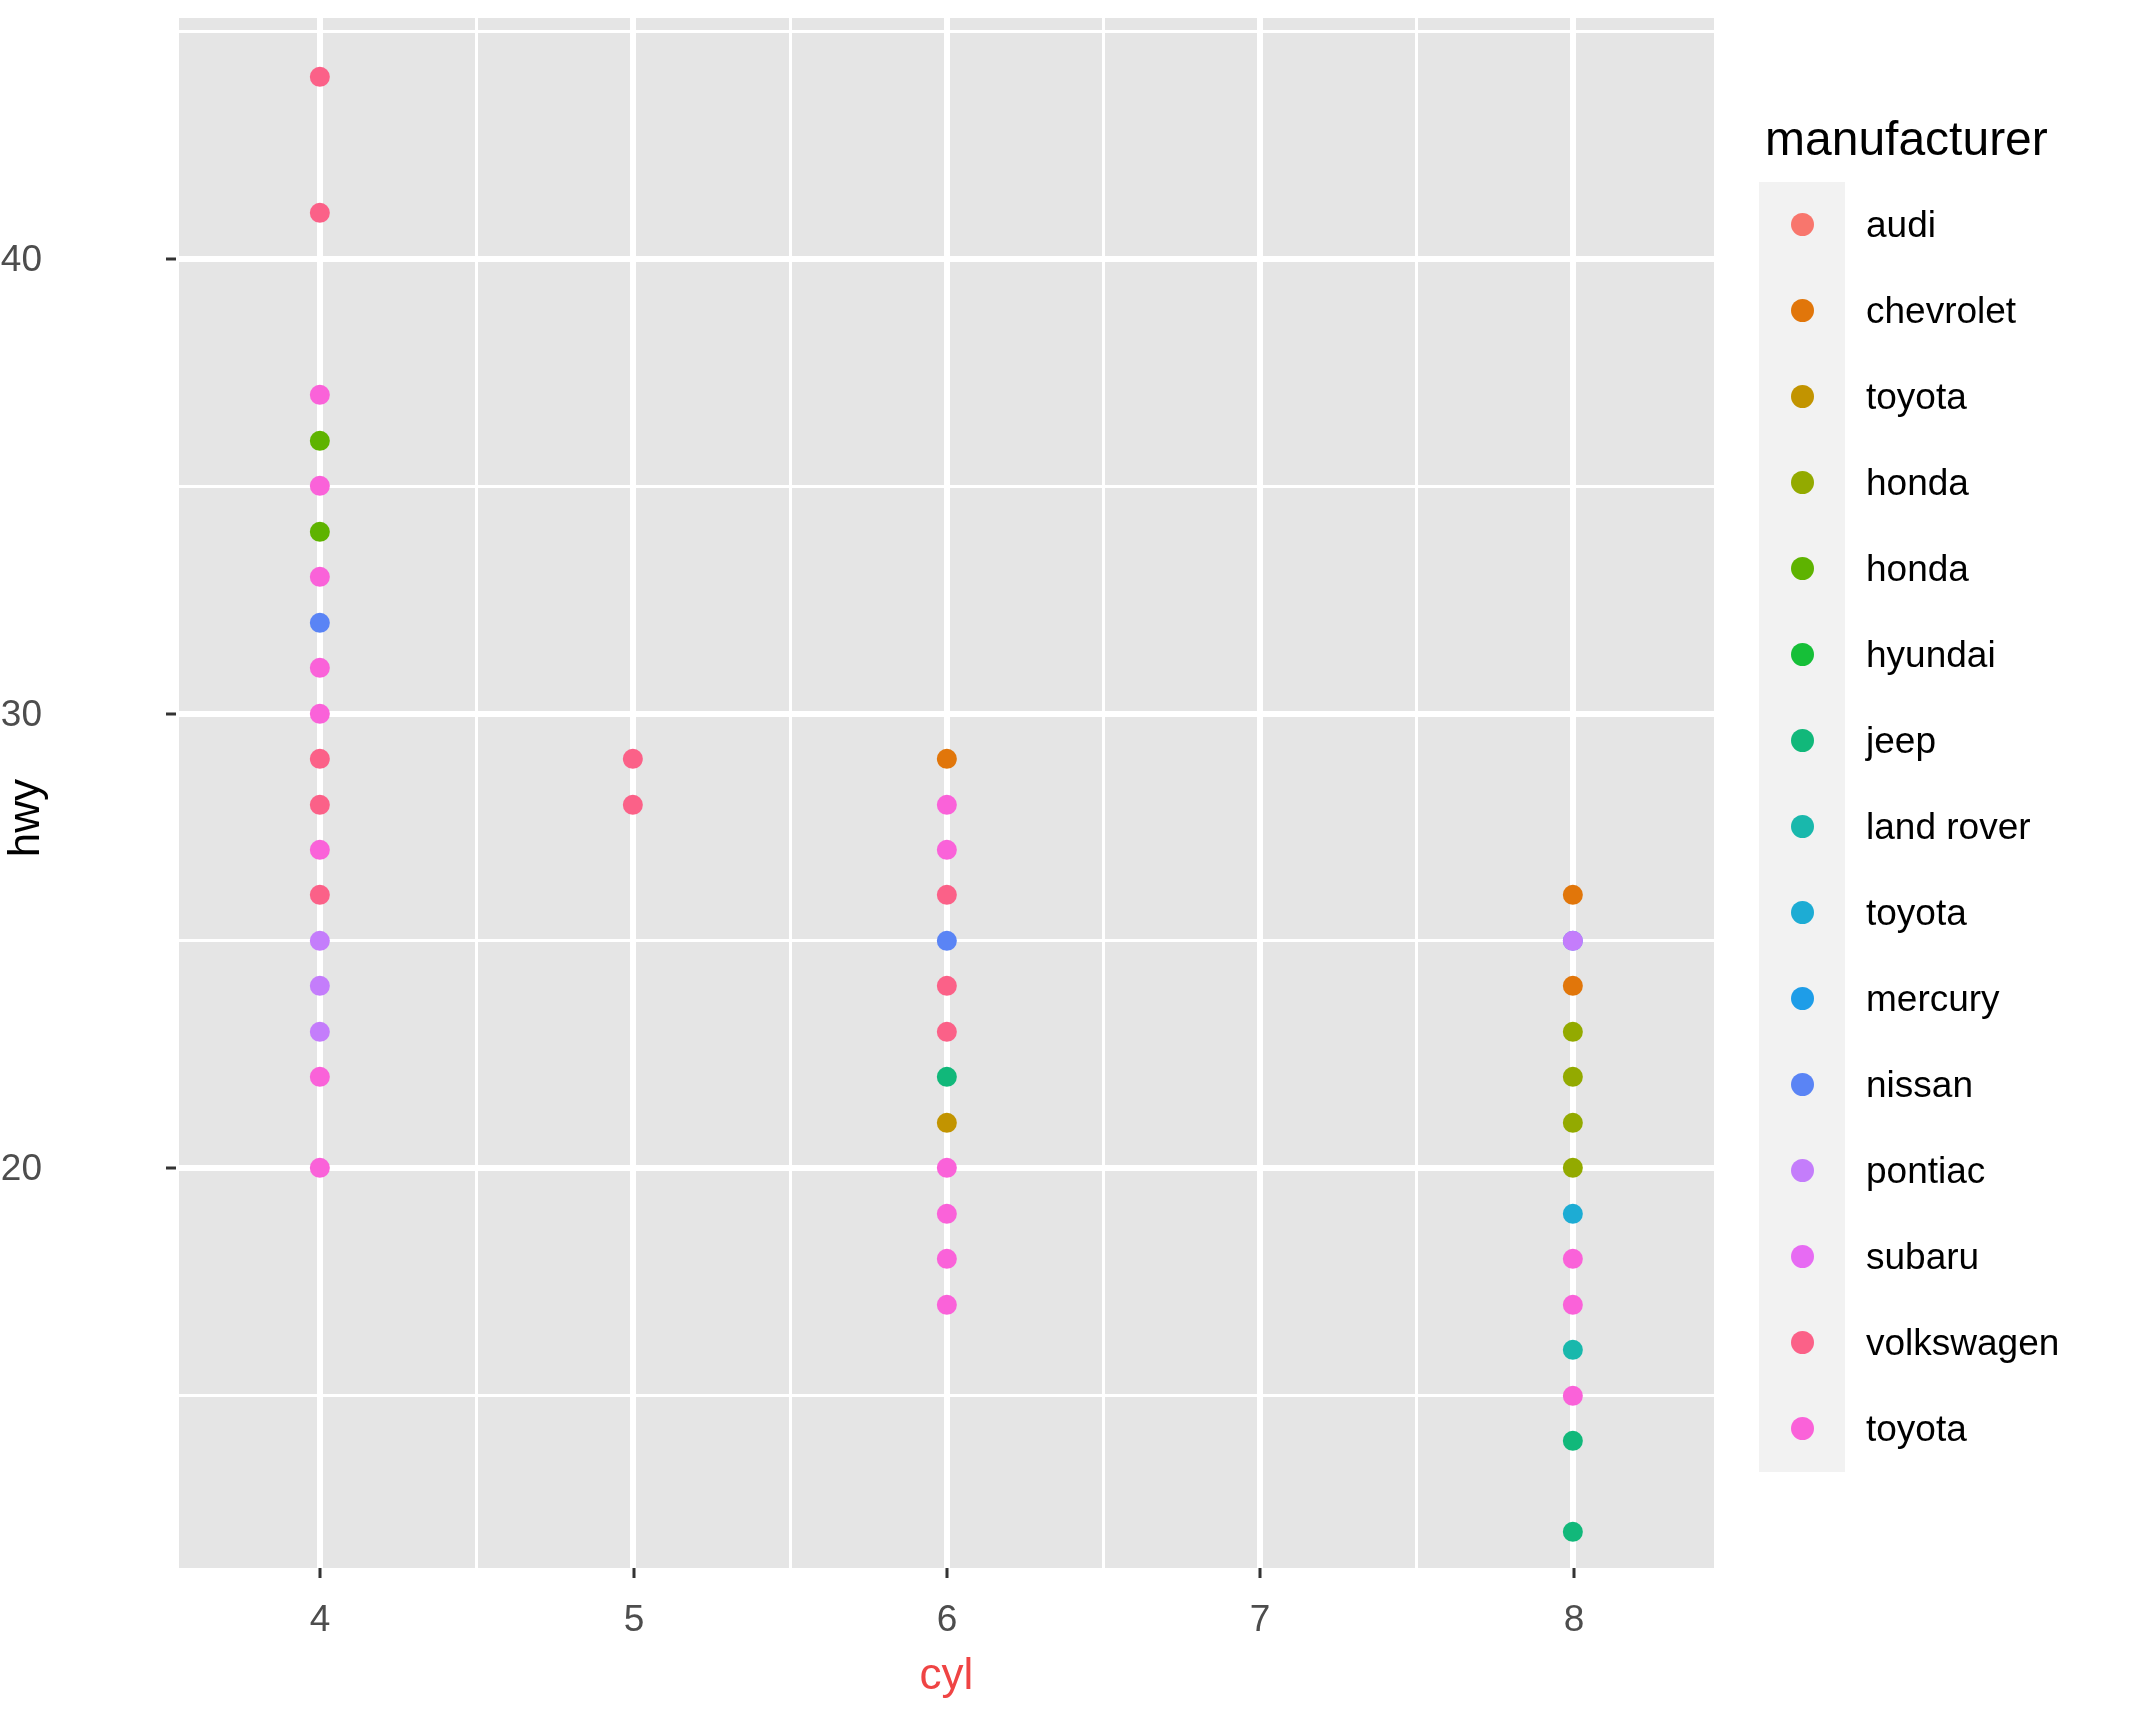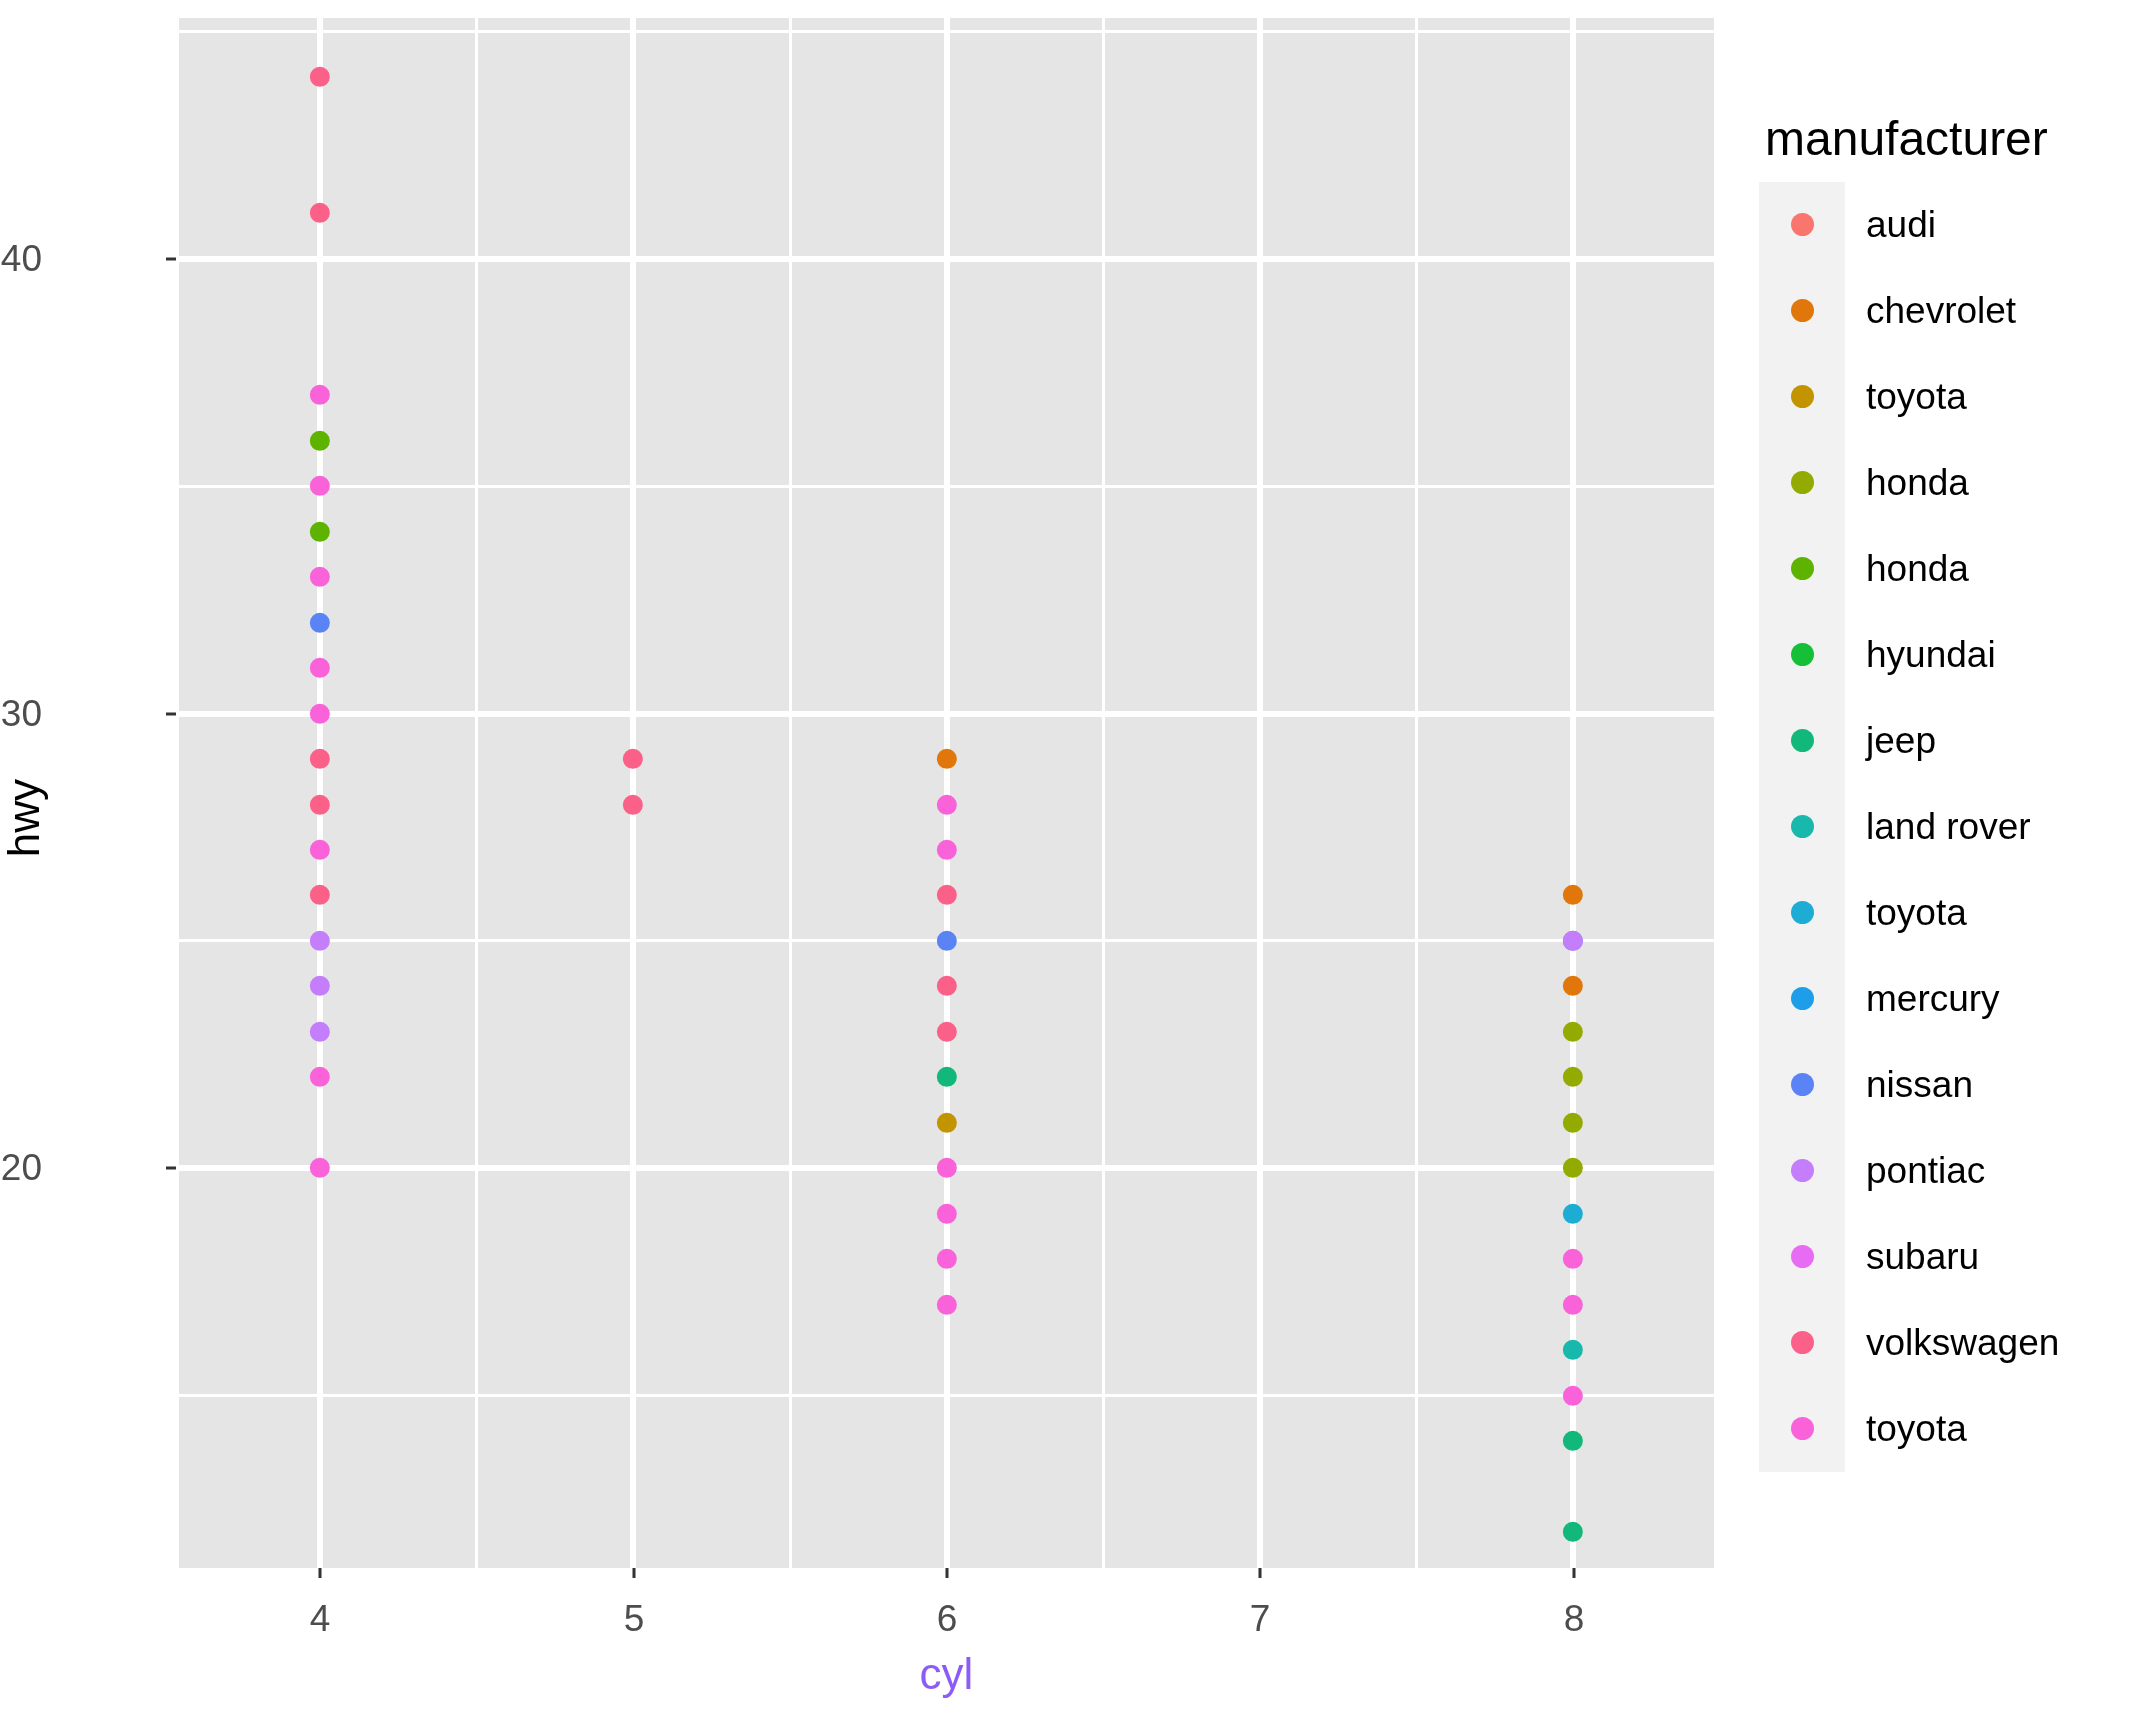--- a/index.html
+++ b/index.html
@@ -101,21 +101,21 @@
     transform: translateX(-50%);
   }
 
   #x-axis-title {
     position: absolute;
     top: 1649px;
     left: 179px;
     width: 1535px;
     text-align: center;
     font-size: 44px;
-    color: #8b5cf6;
+    color: #ef4444;
   }
 
   #y-axis-title {
     position: absolute;
     left: -394px;
     top: 793px;
     width: 836px;
     text-align: center;
     font-size: 44px;
     color: #000000;

